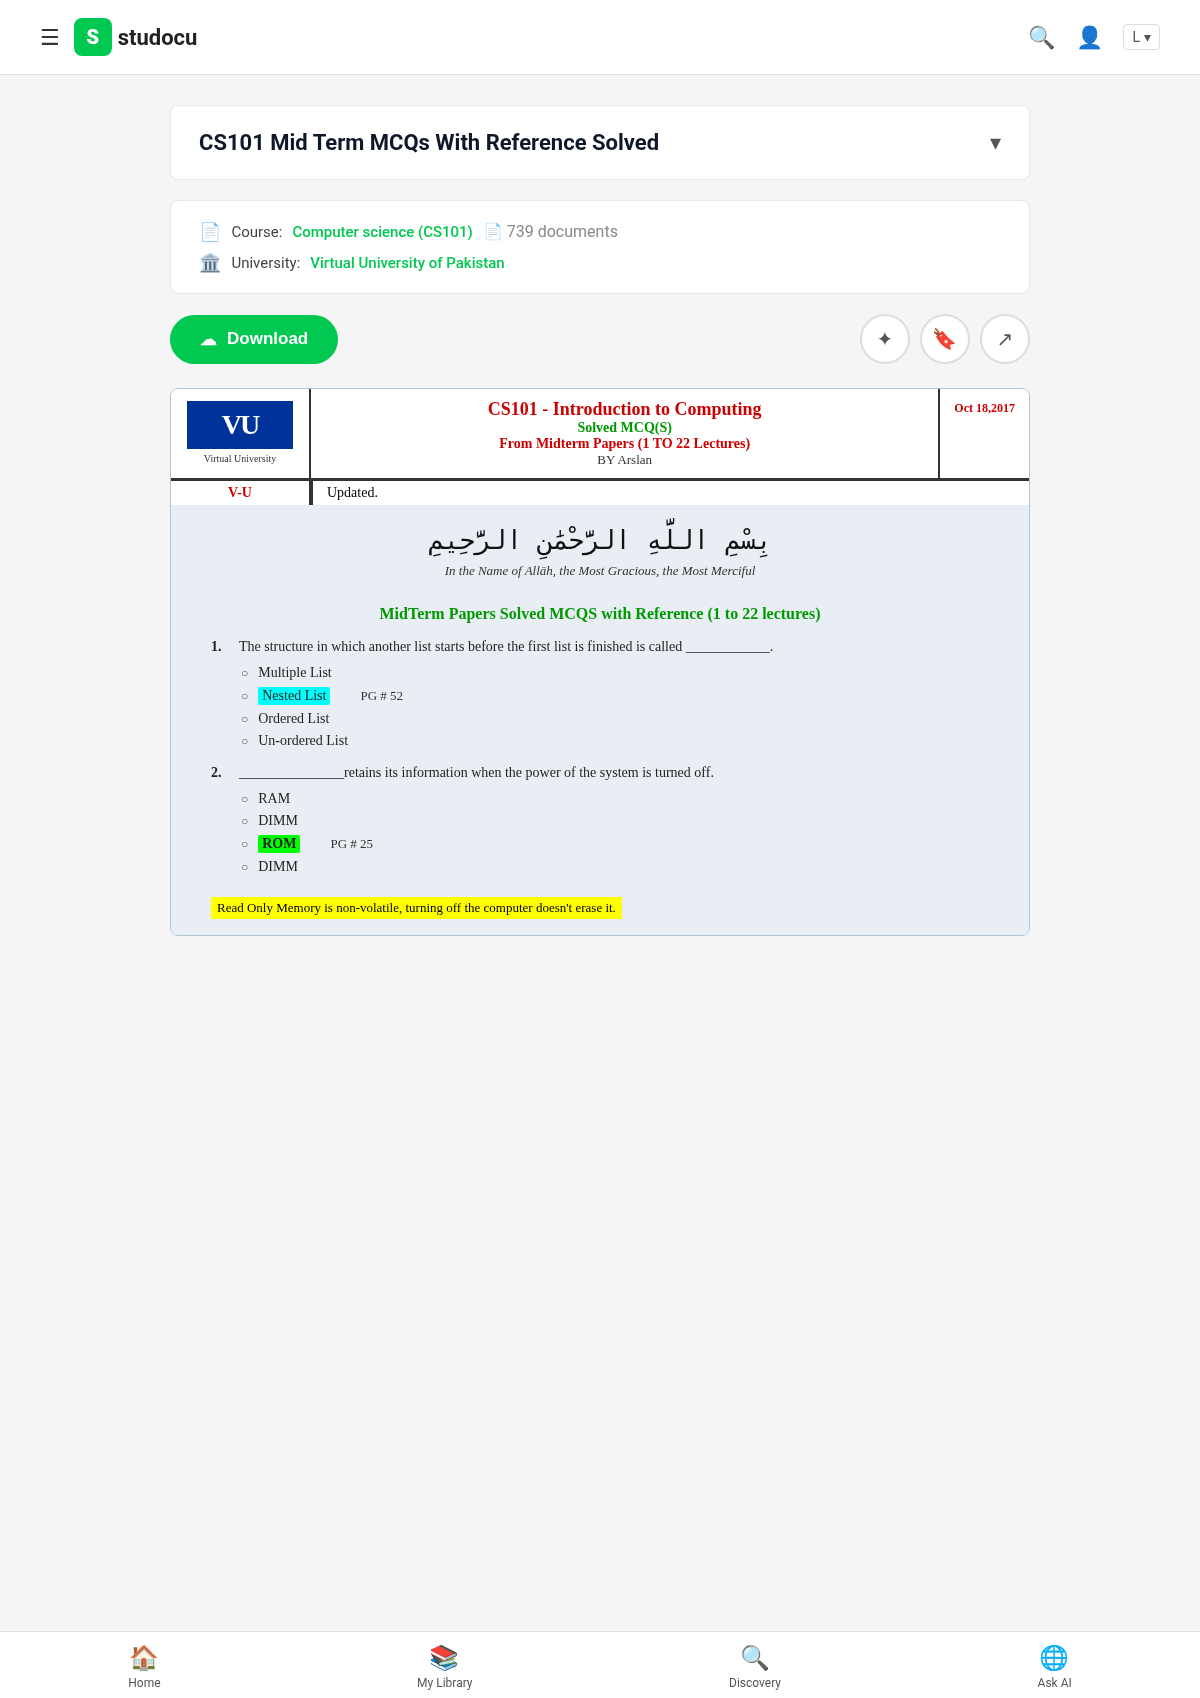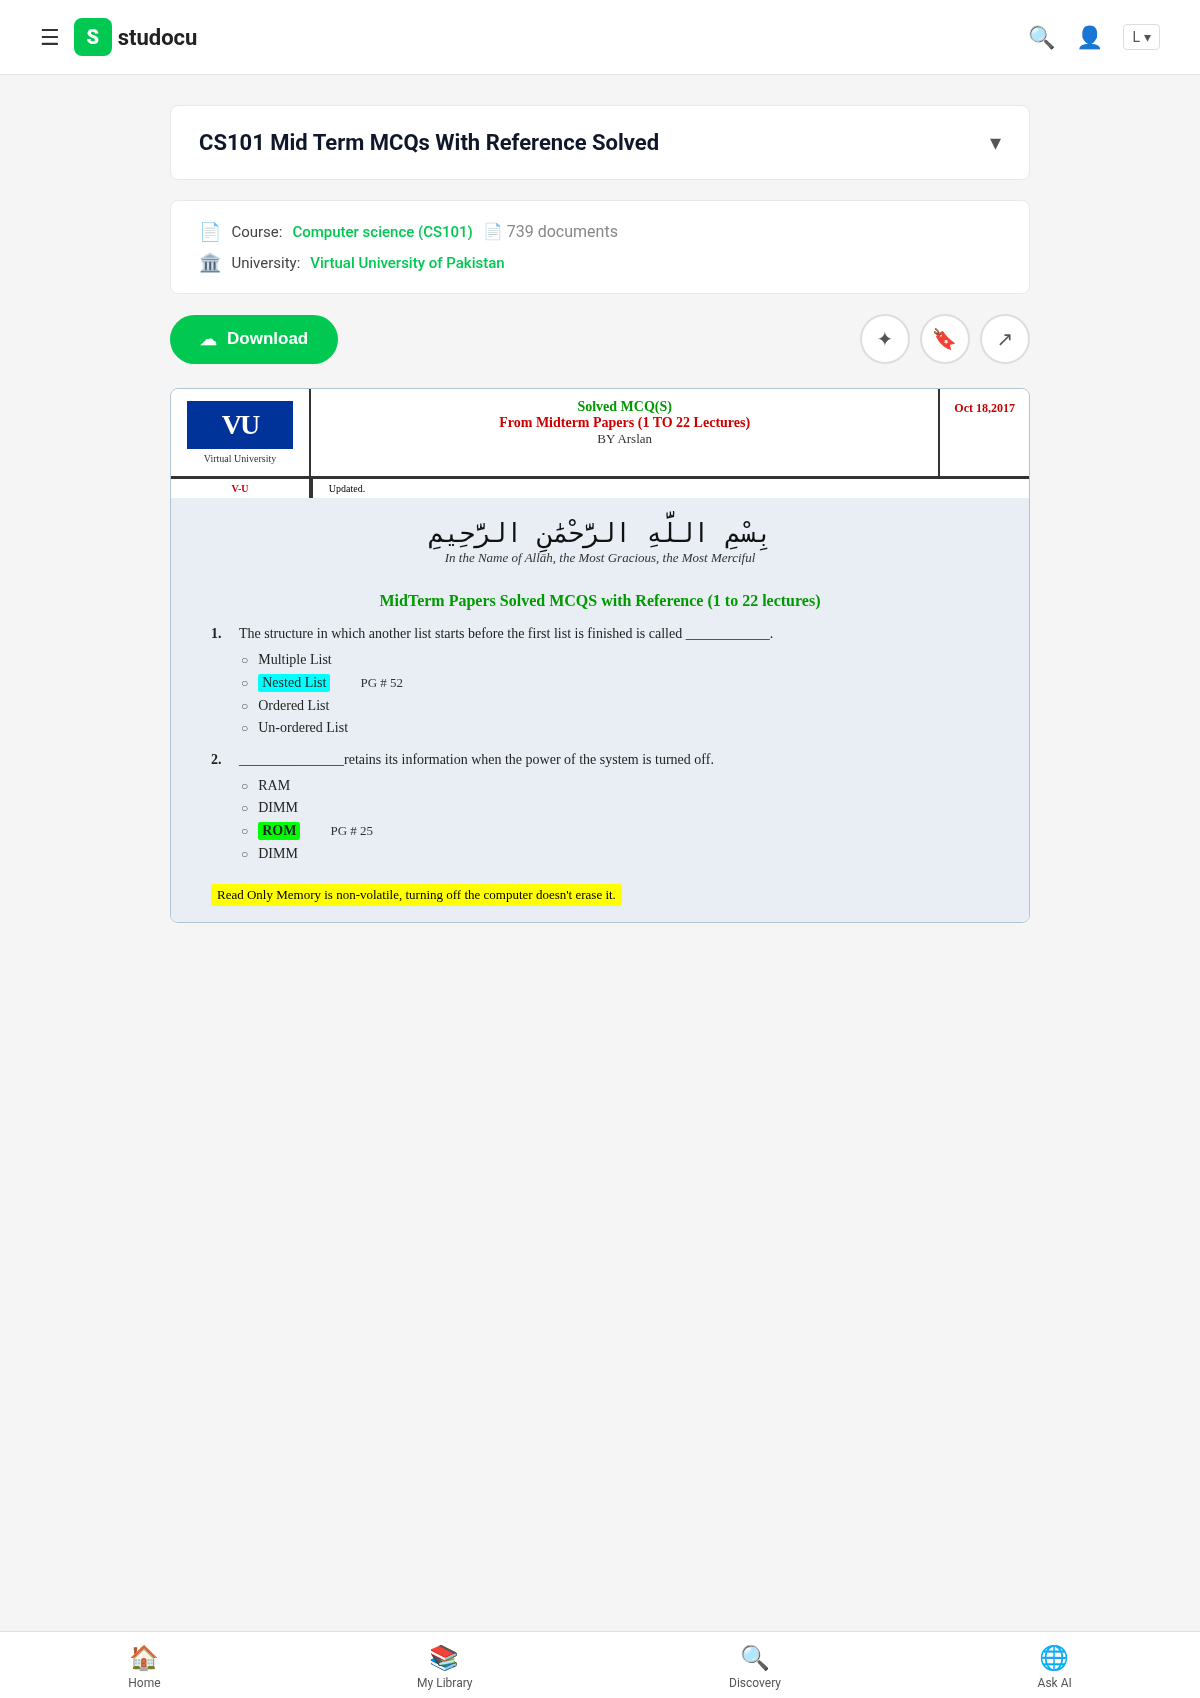--- a/index.html
+++ b/index.html
@@ -251,21 +251,21 @@
       min-width: 70px;
     }
     .vu-date {
       color: #cc0000;
       font-size: 12px;
       font-weight: 700;
     }
     .vu-footer-row {
       display: flex;
       border-top: 1px solid #333;
-      font-size: 10px;
+      font-size: 14px;
     }
     .vu-footer-left {
       padding: 4px 16px;
       border-right: 2px solid #333;
       min-width: 140px;
       text-align: center;
       color: #cc0000;
       font-weight: 700;
     }
     .vu-footer-center {
@@ -293,20 +293,21 @@
     .arabic-text {
       font-size: 26px;
       color: #111;
       font-family: Liberation Mono, monospace;
       direction: rtl;
     }
     .arabic-translation {
       font-size: 13px;
       color: #333;
       font-style: italic;
+      margin-top: 6px;
     }
 
     
     .mcq-section {
       padding: 16px 40px;
       background: #e8eef4;
     }
     .mcq-heading {
       color: #009900;
       font-size: 16px;
@@ -461,20 +462,21 @@
 
   <div class="doc-preview">
     <div class="doc-page">
 
       <div class="vu-header">
         <div class="vu-logo-cell">
           <div class="vu-logo-box">VU</div>
           <div class="vu-name">Virtual University</div>
         </div>
         <div class="vu-center">
+          <div class="vu-title">CS101 - Introduction to Computing</div>
           <div class="vu-subtitle">Solved MCQ(S)</div>
           <div class="vu-subtitle2">From Midterm Papers (1 TO 22 Lectures)</div>
           <div class="vu-by">BY Arslan</div>
         </div>
         <div class="vu-right-cell">
           <div class="vu-date">Oct 18,2017</div>
         </div>
       </div>
       <div class="vu-footer-row">
         <div class="vu-footer-left">V-U</div>

